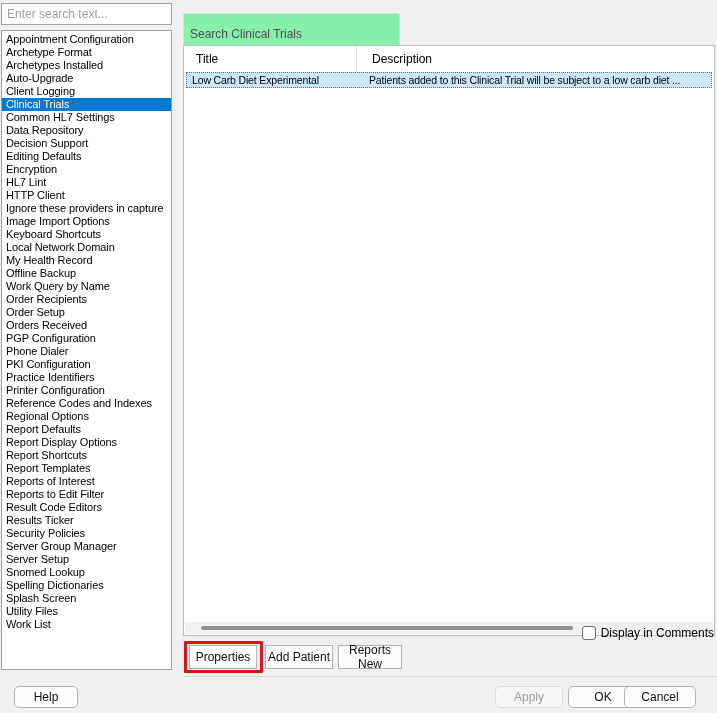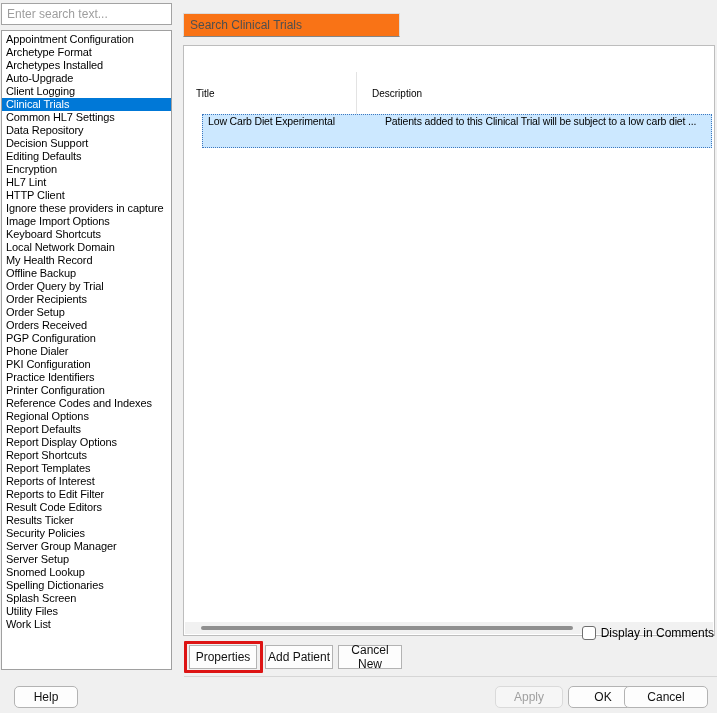--- a/index.html
+++ b/index.html
@@ -30,38 +30,38 @@
     height:13px; line-height:13px; padding:0 4px;
     font-size:11px; letter-spacing:-0.1px; white-space:nowrap; overflow:hidden;
     cursor:default;
   }
   .sidebar-item.selected { background:#0078d7; color:#fff; }
 
   
   .main-search {
     position:absolute; left:183px; top:13px; width:217px; height:22px;
     border:1px solid #dcdcdc; border-bottom:1px solid #858585;
-    background:#f97316; font-family:"Liberation Sans", sans-serif;
-    font-size:12px; padding:11px 6px; color:#333; outline:none;
+    background:#86efac; font-family:"Liberation Sans", sans-serif;
+    font-size:12px; padding:20px 6px; color:#333; outline:none;
   }
   .main-search::placeholder { color:#4f4f4f; opacity:1; }
 
   .trials-table {
     position:absolute; left:183px; top:45px; width:532px; height:591px;
     border:1px solid #bdbdbd; background:#fff;
   }
-  .table-header { display:flex; height:42px; align-items:center; font-size:10px;margin-top:26px; }
+  .table-header { display:flex; height:26px; align-items:center; font-size:12px; }
   .th-title { width:172px; padding-left:12px; }
   .th-desc  { flex:1; padding-left:15px; border-left:1px solid #e3e3e3; height:100%; display:flex; align-items:center; }
 
   .table-body { position:relative; }
   .table-row {
-    position:absolute; left:2px; right:2px; top:0; height:34px;
-    display:flex; align-items:flex-start;
-    font-size:10.5px; letter-spacing:-0.15px; white-space:nowrap;margin-left:16px;
+    position:absolute; left:2px; right:2px; top:0; height:16px;
+    display:flex; align-items:center;
+    font-size:10.5px; letter-spacing:-0.15px; white-space:nowrap;
   }
   .table-row.selected { background:#cce8ff; border:1px dotted #3c78c0; }
   .td-title { width:170px; padding-left:5px; overflow:hidden; }
   .td-desc  { flex:1; padding-left:12px; overflow:hidden; }
 
   .hscroll-track {
     position:absolute; left:1px; right:1px; bottom:1px; height:12px;
     background:#f1f1f1;
   }
   .hscroll-thumb {
@@ -102,21 +102,21 @@
   
   .footer-btn {
     position:absolute; top:686px; height:22px;
     background:#fdfdfd; border:1px solid #b3b3b3; border-radius:5px;
     font-family:"Liberation Sans", sans-serif; font-size:12px; color:#111;
     display:flex; align-items:center; justify-content:center; cursor:default;
   }
   .btn-help   { left:14px;  width:64px; }
   .btn-apply  { left:495px; width:68px; background:#f6f6f6; border-color:#dadada; color:#a0a0a0; }
   .btn-ok     { left:568px; width:70px; }
-  .btn-cancel { left:624px; width:84px; }
+  .btn-cancel { left:624px; width:72px; }
 </style>
 </head>
 <body>
 
 <input class="left-search" type="text" placeholder="Enter search text..." style="">
 
 <div class="sidebar-list">
 
     <div class="sidebar-item">
       <span>Appointment Configuration</span>
@@ -188,21 +188,21 @@
 
     <div class="sidebar-item">
       <span>My Health Record</span>
     </div>
 
     <div class="sidebar-item">
       <span>Offline Backup</span>
     </div>
 
     <div class="sidebar-item">
-      <span>Order Query by Trial</span>
+      <span>Work Query by Name</span>
     </div>
 
     <div class="sidebar-item">
       <span>Order Recipients</span>
     </div>
 
     <div class="sidebar-item">
       <span>Order Setup</span>
     </div>
 
@@ -318,21 +318,21 @@
       </div>
     </div>
   <div class="hscroll-track">
     <div class="hscroll-thumb"></div>
   </div>
 </div>
 
 <div class="annotation-box"></div>
 <button class="btn btn-properties">Properties</button>
 <button class="btn btn-add-patient">Add Patient</button>
-<button class="btn btn-create-new">Cancel New</button>
+<button class="btn btn-create-new">Reports New</button>
 
 <div class="checkbox-group">
   <span class="checkbox-box"></span>
   <span class="checkbox-label">Display in Comments</span>
 </div>
 
 <div class="divider"></div>
 
 <button class="footer-btn btn-help">Help</button>
 <button class="footer-btn btn-apply" disabled="">Apply</button>

